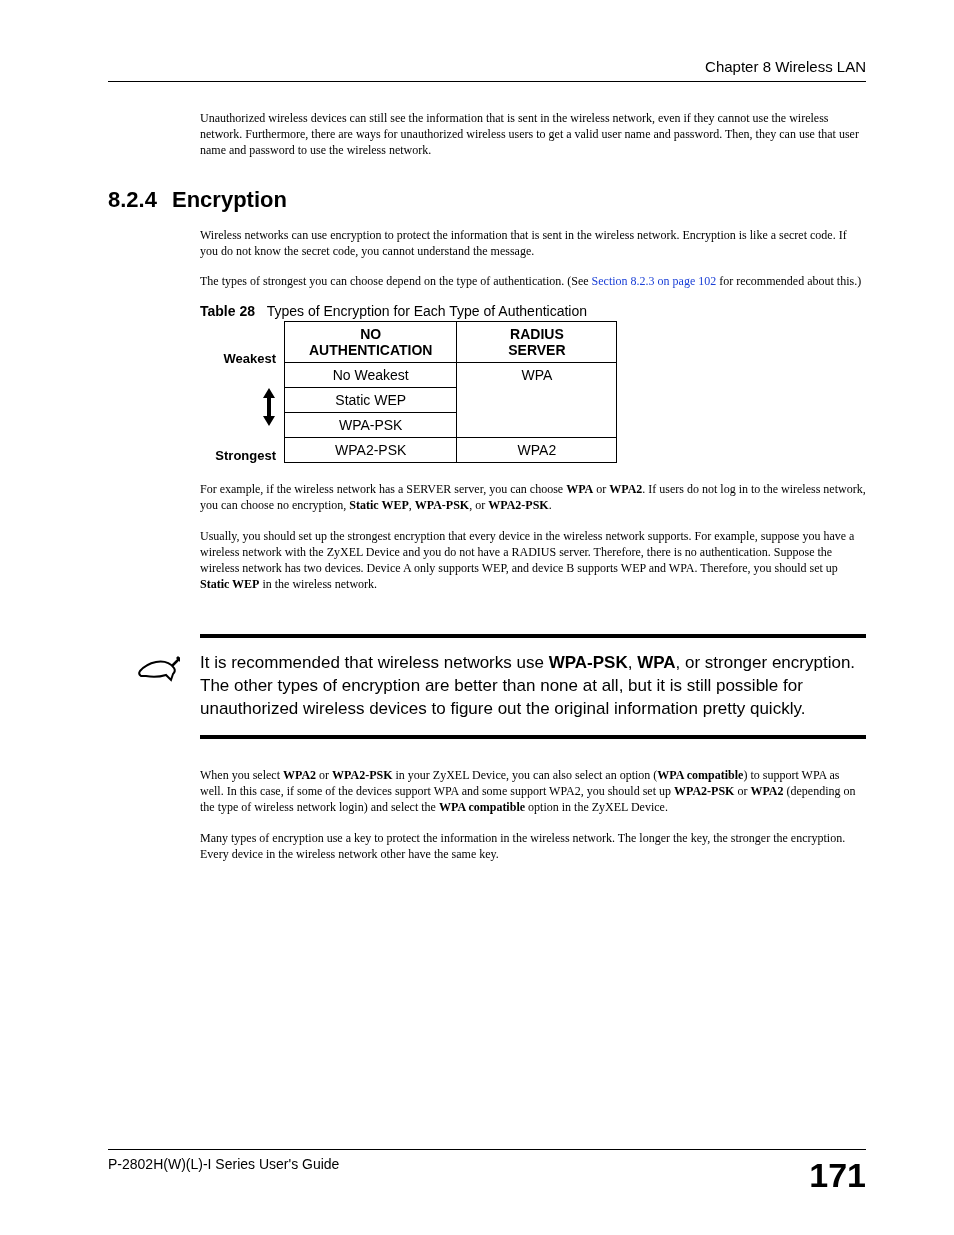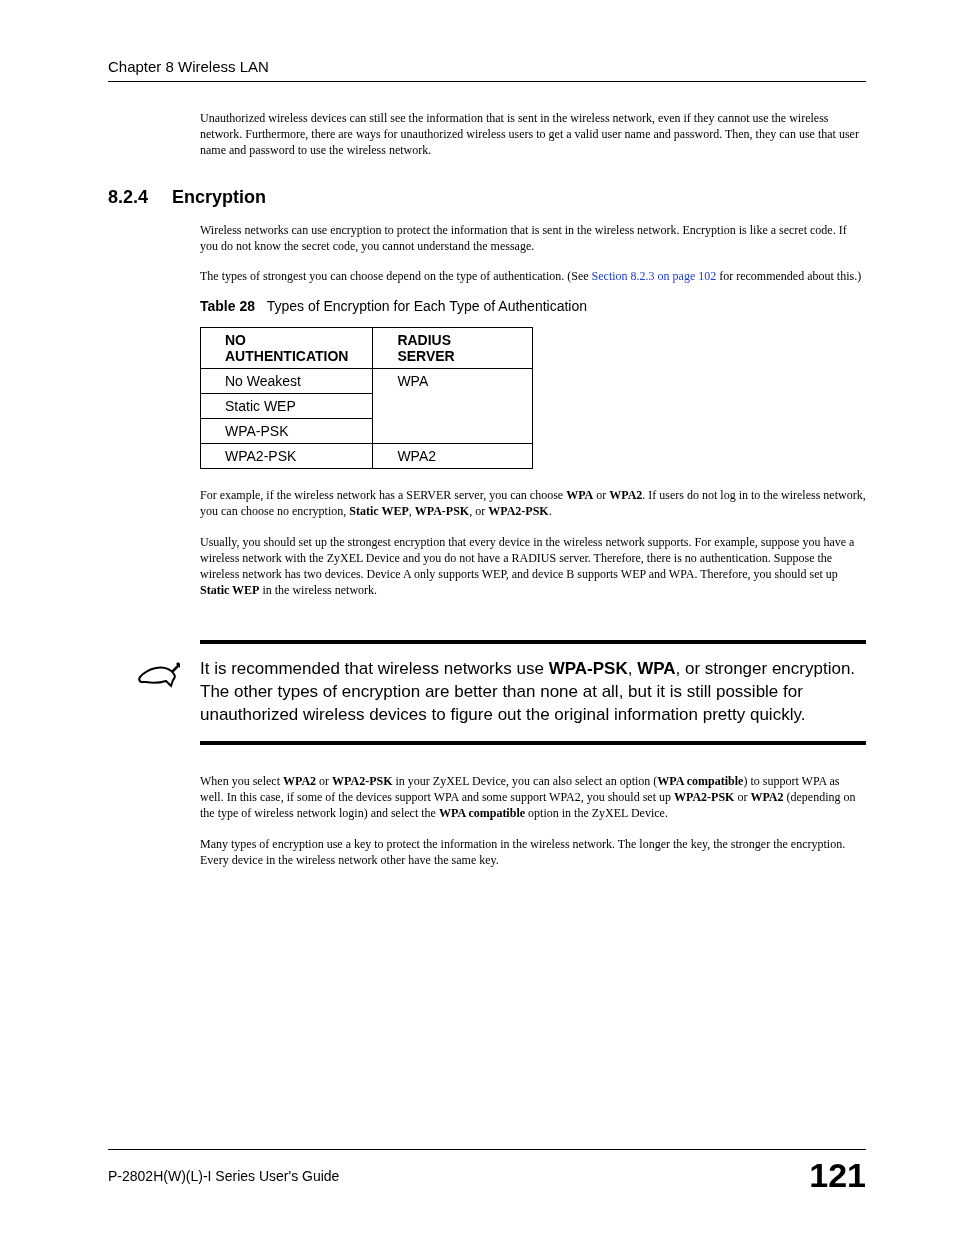--- a/index.html
+++ b/index.html
@@ -7,53 +7,53 @@
       font-family: "Times New Roman", Times, serif;
       font-size: 16px;
       color: #000;
       background: #fff;
       width: 954px;
       height: 1235px;
       position: relative;
       padding: 58px 88px 0 108px;
     }
     .header-right {
-      text-align: left;
+      text-align: right;
       font-family: Arial, Helvetica, sans-serif;
       font-size: 15px;
       margin-bottom: 6px;
     }
     .header-rule {
       border: none;
       border-top: 1.5px solid #000;
       margin-bottom: 28px;
     }
     .body-text {
       margin-left: 92px;
       line-height: 1.35;
       margin-bottom: 14px;
       font-size: 12px;
     }
     .section-heading {
       font-family: Arial, Helvetica, sans-serif;
       font-weight: bold;
-      font-size: 18px;
+      font-size: 22px;
       margin-top: 28px;
       margin-bottom: 14px;
     }
     .section-number {
       display: inline-block;
       width: 64px;
     }
     .xref { color: #1a3fd6; }
     .table-caption {
       margin-left: 92px;
       font-family: Arial, Helvetica, sans-serif;
       font-size: 14px;
-      margin-bottom: 13px;
+      margin-bottom: 2px;
     }
     .table-caption b { font-weight: bold; }
     .enc-table-wrap {
       margin-left: 92px;
       display: flex;
       align-items: stretch;
       margin-bottom: 18px;
     }
     .enc-labels {
       width: 84px;
@@ -69,21 +69,21 @@
     .enc-labels .spacer { flex: 1; display:flex; align-items:center; justify-content:flex-end; }
     .updown-arrow svg { display:block; }
     .enc-table {
       border-collapse: collapse;
       font-family: Arial, Helvetica, sans-serif;
       font-size: 14px;
     }
     .enc-table th, .enc-table td {
       border: 1px solid #000;
       padding: 4px 24px;
-      text-align: left;
+      text-align: center;
       vertical-align: top;
     }
     .enc-table th { font-weight: bold; }
     .enc-table .col1 { width: 160px; }
     .enc-table .col2 { width: 160px; }
     .note-block {
       margin-top: 42px;
       margin-bottom: 28px;
     }
     .note-rule {
@@ -115,21 +115,21 @@
       bottom: 40px;
     }
     .footer-rule {
       border: none;
       border-top: 1.5px solid #000;
       margin-bottom: 6px;
     }
     .footer-row {
       display: flex;
       justify-content: space-between;
-      align-items: center;
+      align-items: flex-start;
       gap: 45px;
     }
     .footer-left {
       font-family: Arial, Helvetica, sans-serif;
       font-size: 14px;
     }
     .footer-page {
       font-family: Arial, Helvetica, sans-serif;
       font-size: 34px;
       font-weight: bold;
@@ -151,20 +151,31 @@
 
 <p class="body-text">
   <span>The types of strongest you can choose depend on the type of authentication. (See </span><span class="xref">Section 8.2.3 on page 102</span><span> for recommended about this.)</span>
 </p>
 
 <div class="table-caption">
   <b>Table 28</b>&nbsp;&nbsp;&nbsp;<span>Types of Encryption for Each Type of Authentication</span>
 </div>
 
 <div class="enc-table-wrap">
+  <div class="enc-labels">
+    <div>Weakest</div>
+    <div class="spacer">
+      <span class="updown-arrow">
+        <svg width="14" height="38" viewBox="0 0 14 38">
+          <polygon points="7,0 13,10 9,10 9,28 13,28 7,38 1,28 5,28 5,10 1,10" fill="#000"></polygon>
+        </svg>
+      </span>
+    </div>
+    <div>Strongest</div>
+  </div>
   <table class="enc-table">
     <tbody>
         <tr>
       <th class="col1">NO AUTHENTICATION</th>
       <th class="col2">RADIUS SERVER</th>
     </tr>
     <tr>
       <td>No Weakest</td>
       <td rowspan="3">WPA</td>
     </tr>
@@ -210,15 +221,15 @@
 <p class="body-text">
   <span>When you select </span><b>WPA2</b><span> or </span><b>WPA2-PSK</b><span> in your ZyXEL Device, you can also select an option (</span><b>WPA compatible</b><span>) to support WPA as well. In this case, if some of the devices support WPA and some support WPA2, you should set up </span><b>WPA2-PSK</b><span> or </span><b>WPA2</b><span> (depending on the type of wireless network login) and select the </span><b>WPA compatible</b><span> option in the ZyXEL Device.</span>
 </p>
 
 <p class="body-text">Many types of encryption use a key to protect the information in the wireless network. The longer the key, the stronger the encryption. Every device in the wireless network other have the same key.</p>
 
 <div class="footer">
   <hr class="footer-rule">
   <div class="footer-row">
     <div class="footer-left">P-2802H(W)(L)-I Series User's Guide</div>
-    <div class="footer-page">121</div>
+    <div class="footer-page">171</div>
   </div>
 </div>
 
 </body></html>

